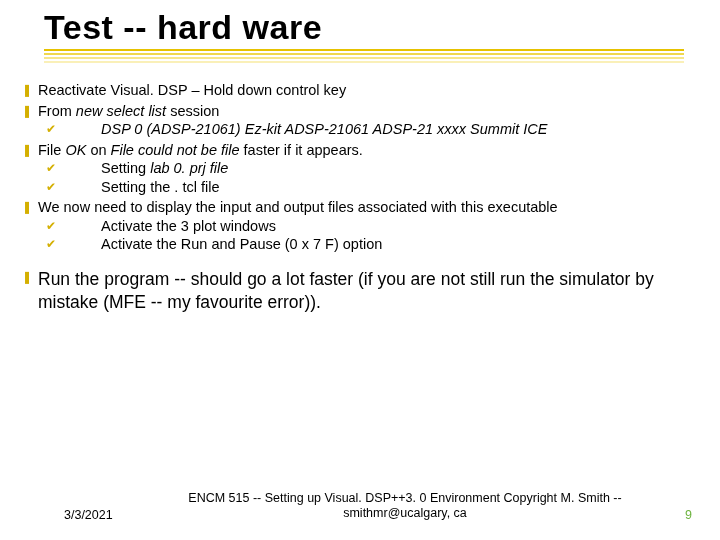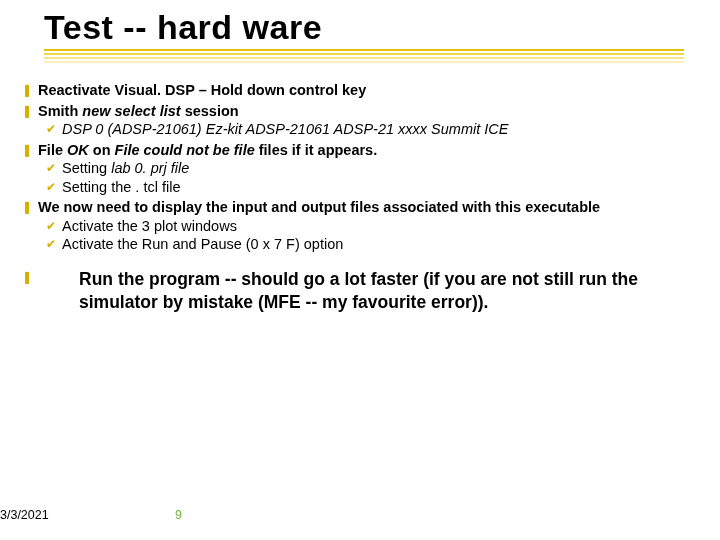--- a/index.html
+++ b/index.html
@@ -34,37 +34,37 @@
   .u2 { background: #f0d84d; }
   .u3 { background: #f6e68a; }
   .u4 { background: #faf0b8; }
   .content {
     padding: 14px 28px 0 22px;
     font-size: 14.5px;
     line-height: 1.28;
   }
   .lvl1 { display: flex; margin-top: 2px; }
   .lvl1 .bullet { color: #d4af00; font-size: 12px; width: 16px; flex: none; padding-top: 2px; }
-  .lvl1 .txt { flex: 1; font-weight: bold; }
+  .lvl1 .txt { flex: 1; }
   .lvl2 { display: flex; margin-left: 24px; margin-top: 0px; }
   .lvl2 .bullet { color: #d4af00; font-size: 12px; width: 16px; flex: none; padding-top: 2px; }
-  .lvl2 .txt { flex: 1; }
-  .big { font-size: 17.5px; line-height: 1.3; margin-left: 41px; }
+  .lvl2 .txt { flex: 1; margin-left: 39px; }
+  .big { font-size: 17.5px; line-height: 1.3; }
   .gap-top { margin-top: 14px; }
   .italic { font-style: italic; }
   .footer {
     position: absolute;
     bottom: 18px;
     left: 0;
     width: 720px;
     display: flex;
     align-items: flex-end;
     font-size: 12.5px;
   }
-  .footer .date { width: 150px; }
+  .footer .date { width: 150px; padding-left: 64px; }
   .footer .mid { flex: 1; text-align: center; line-height: 1.25; }
   .footer .pg { width: 60px; text-align: right; padding-right: 28px; color: #6db33f; }
 </style>
 </head>
 <body>
 
 <div class="title-wrap">
   <div class="title">Test -- hard ware</div>
 </div>
 <div class="underline-stack">
@@ -77,33 +77,33 @@
 <div class="content">
 
   <div class="lvl1">
     <span class="bullet">❚</span>
     <span class="txt">Reactivate Visual. DSP – Hold down control key</span>
   </div>
 
   <div class="lvl1">
     <span class="bullet">❚</span>
     <span class="txt">
-      <span>Smith </span><span class="italic">new select list </span><span>session</span>
+      <span>From </span><span class="italic">new select list </span><span>session</span>
     </span>
   </div>
 
   <div class="lvl2">
     <span class="bullet">✔</span>
     <span class="txt italic">DSP 0 (ADSP-21061) Ez-kit ADSP-21061 ADSP-21 xxxx Summit ICE</span>
   </div>
 
   <div class="lvl1">
     <span class="bullet">❚</span>
     <span class="txt">
-      <span>File </span><span class="italic">OK </span><span>on </span><span class="italic">File could not be file  </span><span>files if it appears.</span>
+      <span>File </span><span class="italic">OK </span><span>on </span><span class="italic">File could not be file  </span><span>faster if it appears.</span>
     </span>
   </div>
 
   <div class="lvl2">
     <span class="bullet">✔</span>
     <span class="txt">
       <span>Setting </span><span class="italic">lab 0. prj file</span>
     </span>
   </div>
 
@@ -129,14 +129,15 @@
 
   <div class="lvl1 gap-top">
     <span class="bullet">❚</span>
     <span class="txt big">Run the program -- should go a lot faster (if you are not still run the simulator by mistake (MFE -- my favourite error)).</span>
   </div>
 
 </div>
 
 <div class="footer">
   <div class="date">3/3/2021</div>
+  <div class="mid">ENCM 515 -- Setting up Visual. DSP++3. 0 Environment Copyright M. Smith -- smithmr@ucalgary, ca</div>
   <div class="pg">9</div>
 </div>
 
 </body></html>

